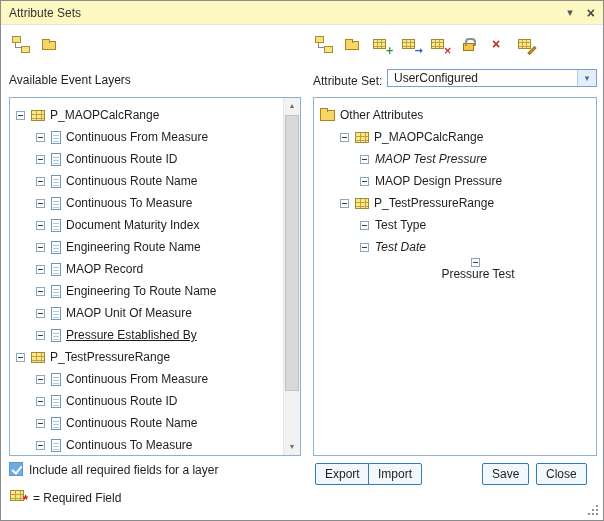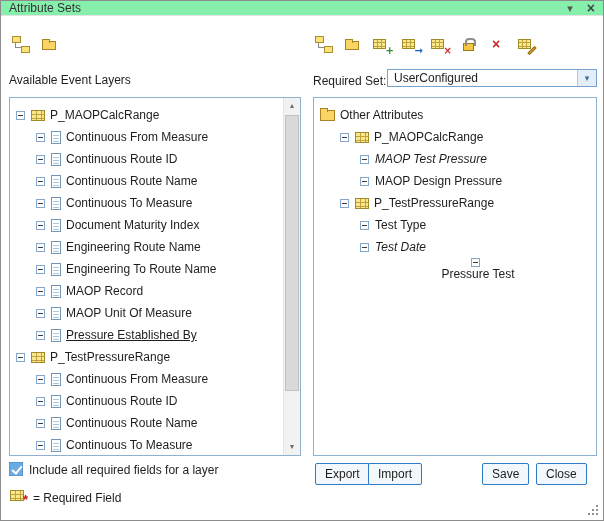--- a/index.html
+++ b/index.html
@@ -1,19 +1,19 @@
 <!DOCTYPE html>
 <html><head>
 <meta charset="utf-8">
 <style>
 *{box-sizing:border-box;margin:0;padding:0}
 html,body{width:604px;height:521px;overflow:hidden;background:#fff;
   font-family:"Liberation Sans","DejaVu Sans",sans-serif;}
 .dialog{position:relative;width:604px;height:521px;border:1px solid #8c8c8c;background:#fff}
-.titlebar{position:absolute;left:0;top:0;right:0;height:15px;background:#86efac;display:flex;align-items:center;padding:0 8px;border-bottom:1px solid #e3e3e3}
+.titlebar{position:absolute;left:0;top:0;right:0;height:24px;background:#fef9c3;display:flex;align-items:center;padding:0 8px;border-bottom:1px solid #e3e3e3}
 .title{font-size:12px;color:#333}
 .tb-spacer{flex:1}
 .win-btn{font-size:11px;color:#555;margin-left:14px}
 .win-btn.close{font-size:14px;color:#444;font-weight:bold}
 .toolbar-left{position:absolute;left:8px;top:31px;display:flex}
 .toolbar-right{position:absolute;left:311px;top:31px;display:flex}
 .tb-btn{width:24px;height:24px;margin-right:5px;display:flex;align-items:center;justify-content:center}
 .g{position:relative;width:18px;height:17px;display:block}
 .mtbl{position:absolute;width:9px;height:7px;background:#f9e27a;border:1px solid #a98f2f}
 .g.hierarchy .p1{left:0;top:0}
@@ -144,21 +144,21 @@
       </span>
       <span class="tb-btn">
         <span class="g table-pencil">
           <i class="tbl"></i>
           <i class="pen"></i>
         </span>
       </span>
     </div>
 
   <div class="label available">Available Event Layers</div>
-  <div class="label attrset">Required Set:</div>
+  <div class="label attrset">Attribute Set:</div>
 
   <div class="combo">
     <span class="combo-value">UserConfigured</span>
     <span class="combo-btn">▾</span>
   </div>
 
   <div class="panel left">
     <div class="tree">
         <div class="tree-row" style="padding-left: 6px;">
           <span class="expander"></span>
@@ -191,26 +191,26 @@
           <span class="tree-label">Document Maturity Index</span>
         </div>
         <div class="tree-row" style="padding-left: 26px;">
           <span class="expander"></span>
           <span class="ticon doc"></span>
           <span class="tree-label">Engineering Route Name</span>
         </div>
         <div class="tree-row" style="padding-left: 26px;">
           <span class="expander"></span>
           <span class="ticon doc"></span>
+          <span class="tree-label">MAOP Record</span>
+        </div>
+        <div class="tree-row" style="padding-left: 26px;">
+          <span class="expander"></span>
+          <span class="ticon doc"></span>
           <span class="tree-label">Engineering To Route Name</span>
-        </div>
-        <div class="tree-row" style="padding-left: 26px;">
-          <span class="expander"></span>
-          <span class="ticon doc"></span>
-          <span class="tree-label">MAOP Record</span>
         </div>
         <div class="tree-row" style="padding-left: 26px;">
           <span class="expander"></span>
           <span class="ticon doc"></span>
           <span class="tree-label">MAOP Unit Of Measure</span>
         </div>
         <div class="tree-row" style="padding-left: 26px; text-decoration: underline;">
           <span class="expander"></span>
           <span class="ticon doc"></span>
           <span class="tree-label">Pressure Established By</span>

